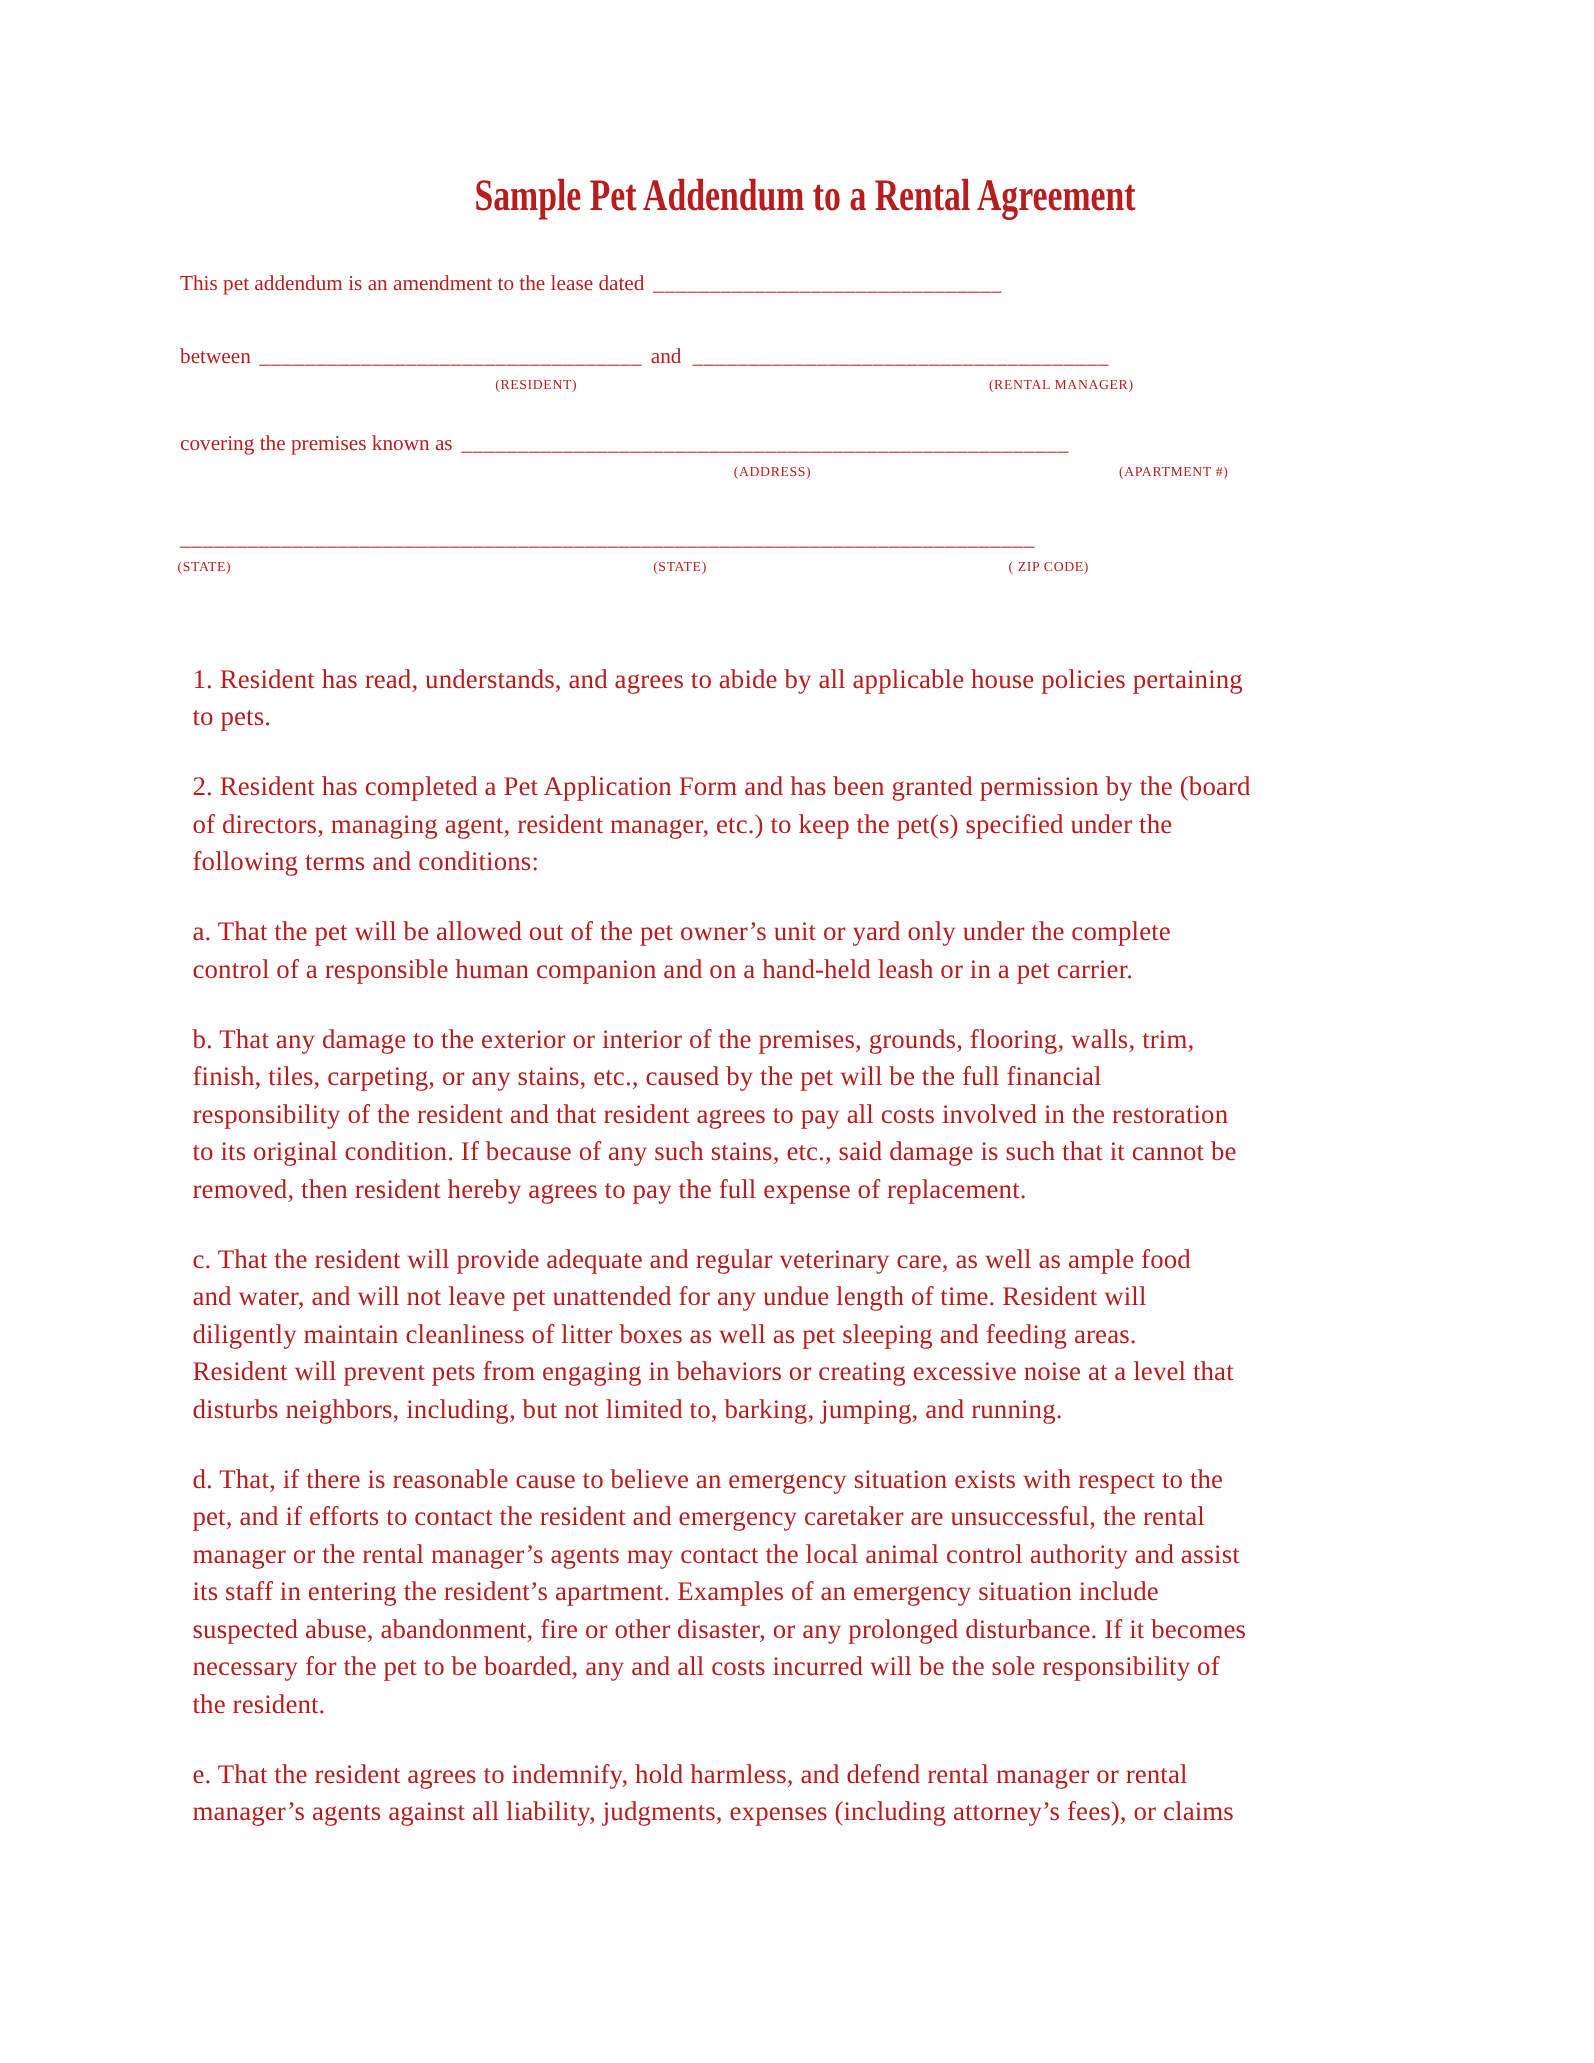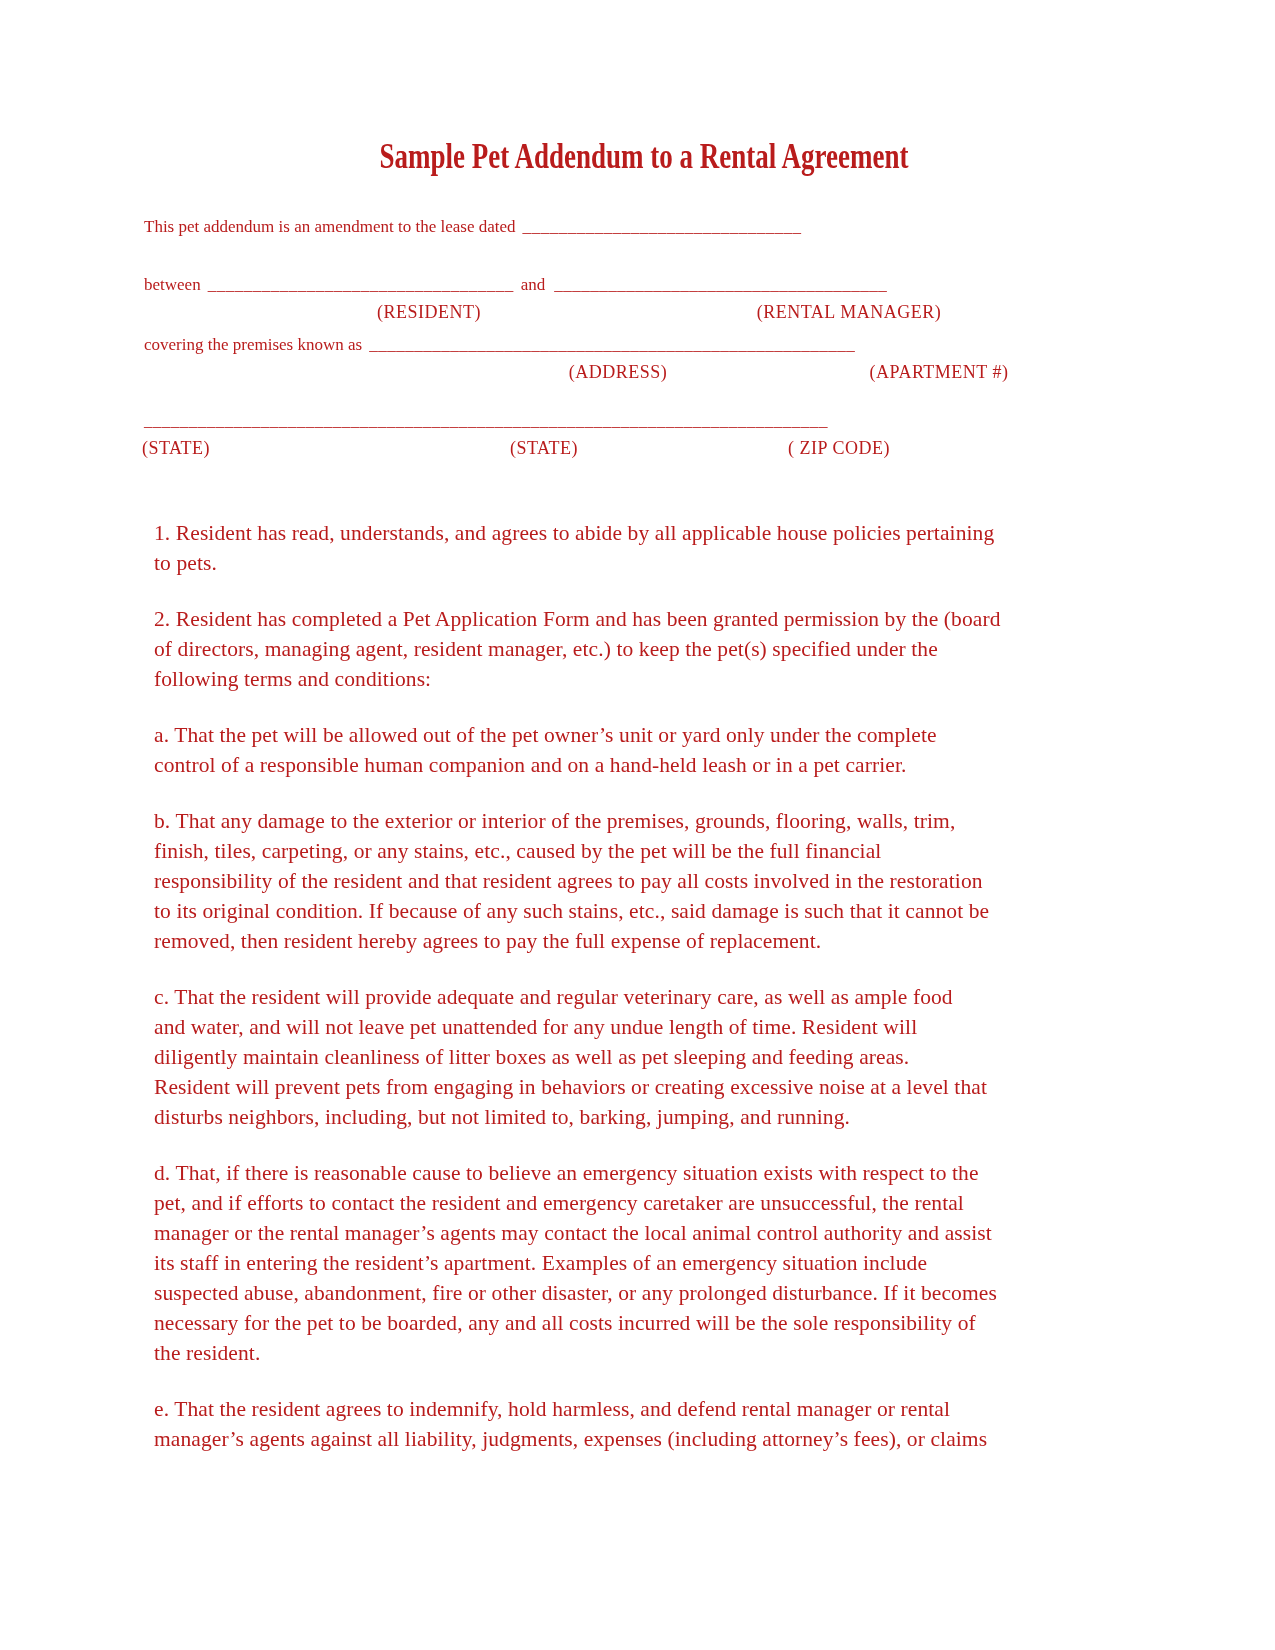--- a/index.html
+++ b/index.html
@@ -25,30 +25,30 @@
     transform-origin: 50% 50%;
     white-space: nowrap;
   }
   .form-row {
     font-size: 17px;
     line-height: 30px;
     white-space: nowrap;
   }
   .row-a { margin-top: 36px; }
   .row-b { margin-top: 28px; }
-  .row-c { margin-top: 6px; }
+  .row-c { margin-top: 16px; }
   .row-d { margin-top: 22px; }
   .blank { letter-spacing: 0.5px; }
   .blank-lead { margin-left: 7px; }
   .and-label { margin: 0 9px 8px 7px; }
   .label-row {
     position: relative;
     height: 22px;
     margin-top: 2px;
-    font-size: 18px;
+    font-size: 11px;
     letter-spacing: 0.5px;
   }
   .cap {
     position: absolute;
     top: 0;
     transform: translateX(-50%);
     white-space: nowrap;
   }
   .cap-left {
     position: absolute;

